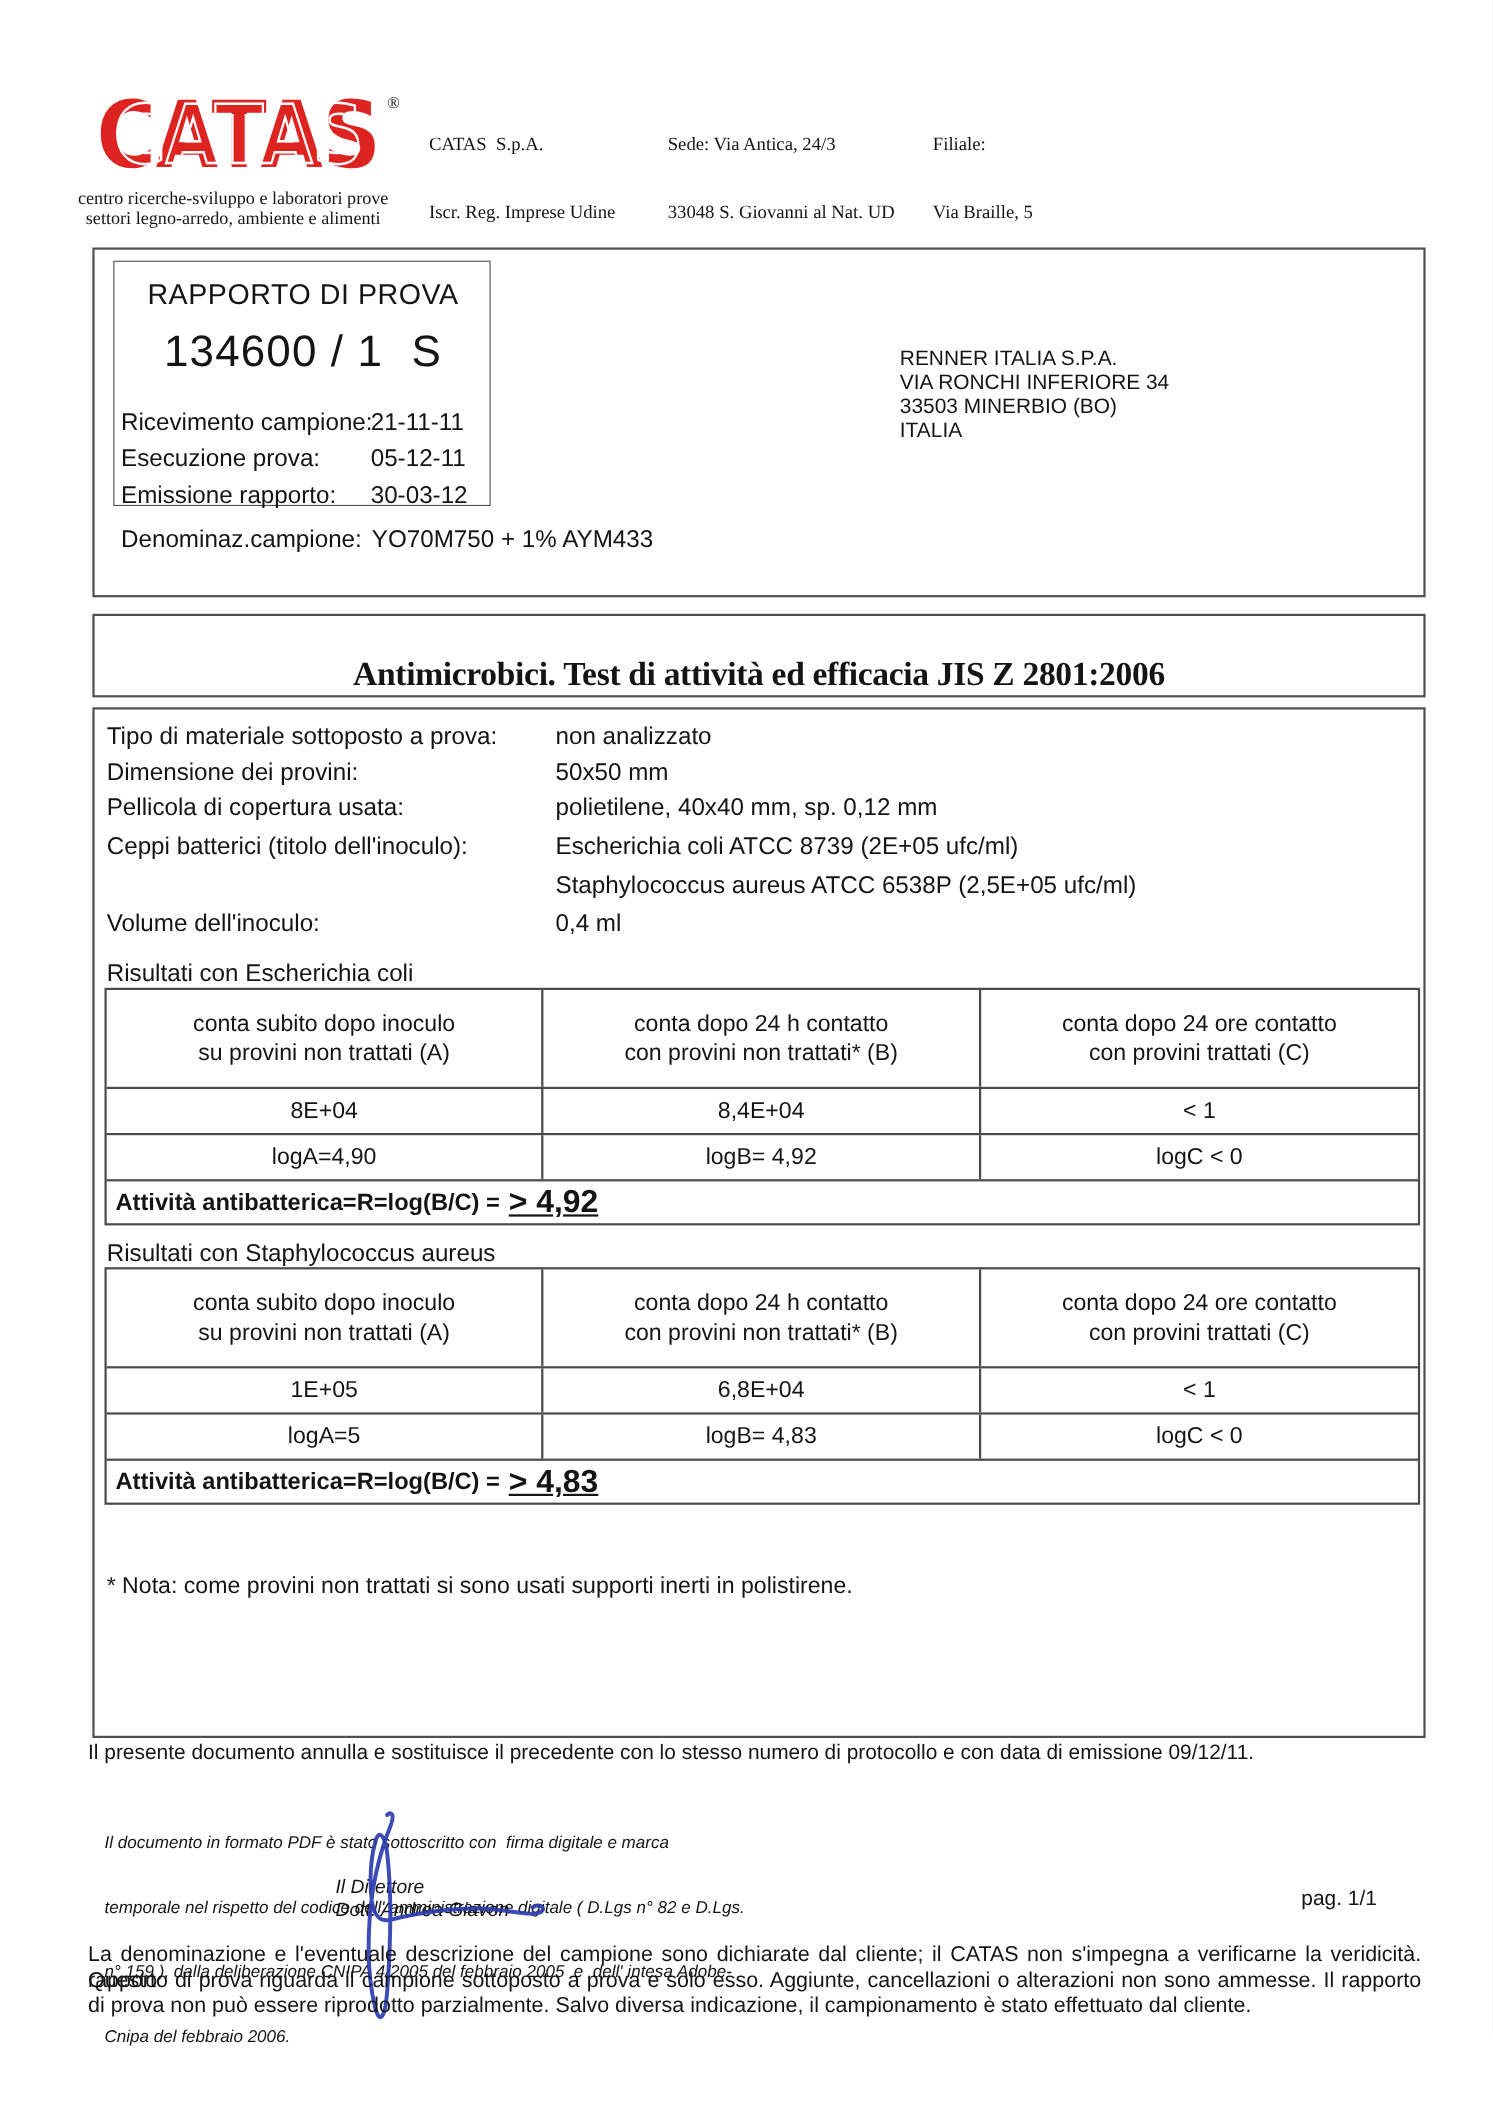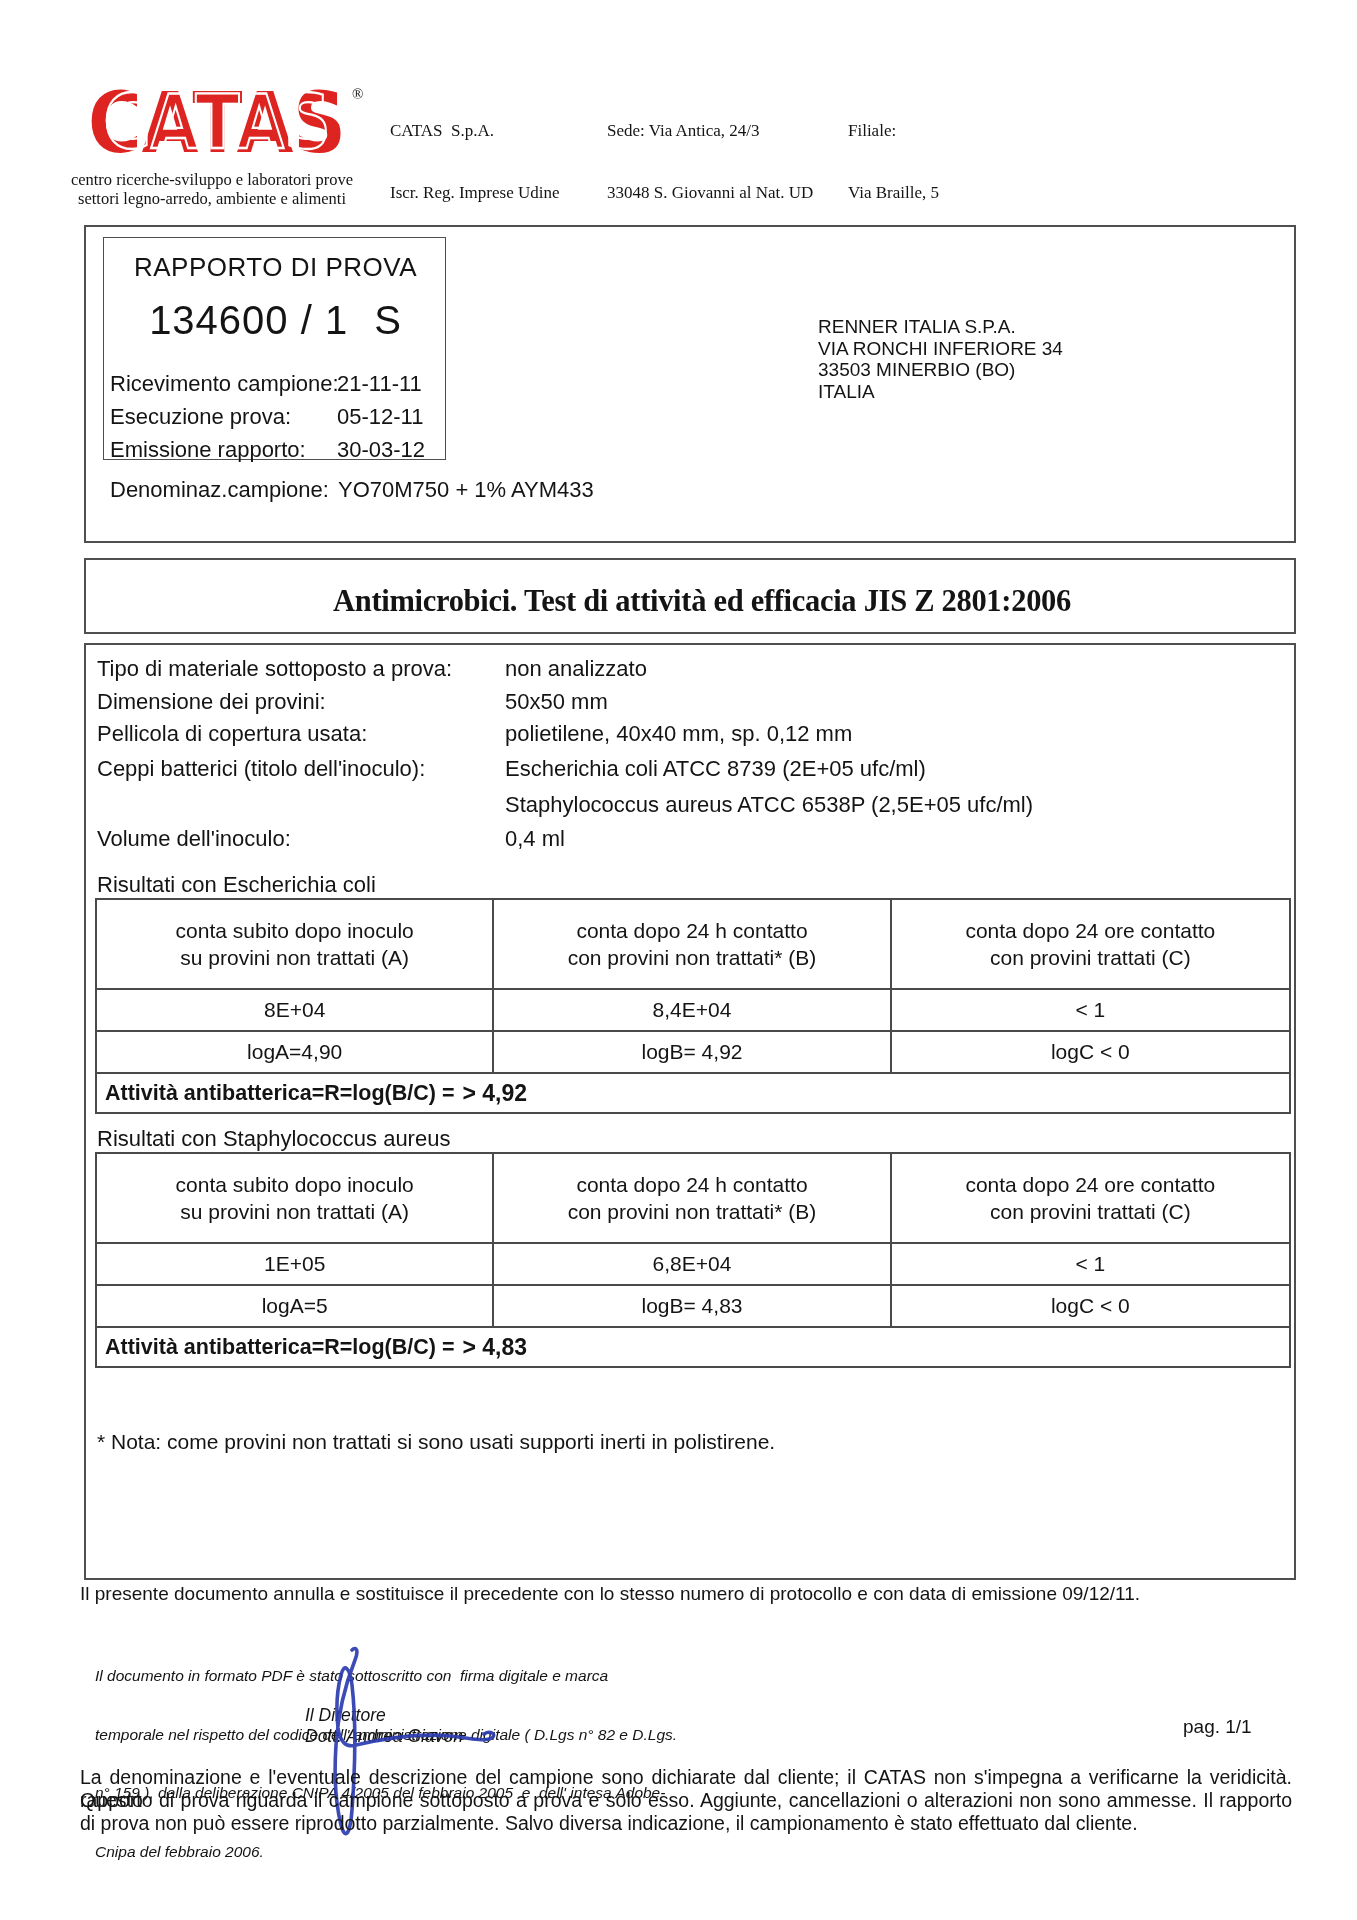--- a/index.html
+++ b/index.html
@@ -20,21 +20,21 @@
   .rtable{position:absolute;left:95px;width:1192px;border:2px solid #4a4a4a;background:#fff;}
   .thead{display:grid;grid-template-columns:1fr 1fr 1fr;height:88px;}
   .th{display:flex;flex-direction:column;justify-content:center;align-items:center;
       font-size:21px;line-height:27px;border-right:2px solid #4a4a4a;text-align:center;}
   .th:last-child{border-right:none;}
   .trow{display:grid;grid-template-columns:1fr 1fr 1fr;height:40px;border-top:2px solid #4a4a4a;}
   .td{display:flex;justify-content:center;align-items:center;font-size:21px;border-right:2px solid #4a4a4a;}
   .td:last-child{border-right:none;}
   .activityrow{display:flex;align-items:center;height:38px;border-top:2px solid #4a4a4a;
                padding-left:8px;font-weight:bold;font-size:21.5px;}
-  .activityrow .aval{margin-left:8px;font-size:23px;}
+  .activityrow .aval{margin-left:8px;font-size:29px;text-decoration:underline;}
   .note{font-size:21px;}
   .small{font-size:19px;}
   .pdfnote{font-size:15.5px;font-style:italic;line-height:19.5px;white-space:pre;}
   .director{font-size:17.5px;font-style:italic;text-align:left;width:200px;}
   .legalline{width:1212px;font-size:19.5px;line-height:23.2px;}
   .just{text-align:justify;text-align-last:justify;}
   .pag{font-size:19px;}
 </style>
 </head>
 <body>
@@ -97,21 +97,21 @@
   <div class="abs fieldval" style="left:338px;top:477px;">YO70M750 + 1% AYM433</div>
 
   <div class="abs recipient" style="left:818px;top:316px;">
     <div>RENNER ITALIA S.P.A.</div>
     <div>VIA RONCHI INFERIORE 34</div>
     <div>33503 MINERBIO (BO)</div>
     <div>ITALIA</div>
   </div>
 
   <div class="box" style="left:84px;top:558px;width:1208px;height:72px;"></div>
-  <div class="abs doctitle" style="left:84px;top:584px;padding-left:12px;">Antimicrobici. Test di attività ed efficacia JIS Z 2801:2006</div>
+  <div class="abs doctitle" style="left:84px;top:596px;">Antimicrobici. Test di attività ed efficacia JIS Z 2801:2006</div>
 
   <div class="box" style="left:84px;top:643px;width:1208px;height:933px;"></div>
 
   <div class="abs spec" style="left:97px;top:656px;">Tipo di materiale sottoposto a prova:</div>
   <div class="abs spec" style="left:505px;top:656px;">non analizzato</div>
   <div class="abs spec" style="left:97px;top:689px;">Dimensione dei provini:</div>
   <div class="abs spec" style="left:505px;top:689px;">50x50 mm</div>
   <div class="abs spec" style="left:97px;top:721px;">Pellicola di copertura usata:</div>
   <div class="abs spec" style="left:505px;top:721px;">polietilene, 40x40 mm, sp. 0,12 mm</div>
   <div class="abs spec" style="left:97px;top:756px;">Ceppi batterici (titolo dell'inoculo):</div>

